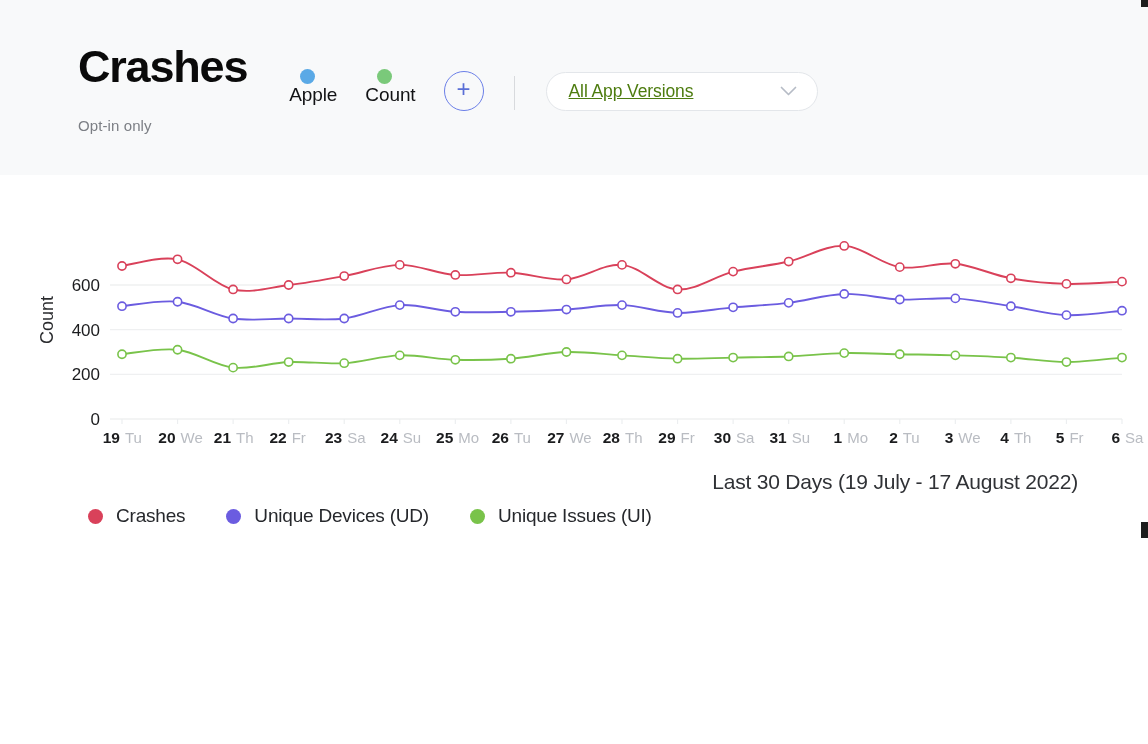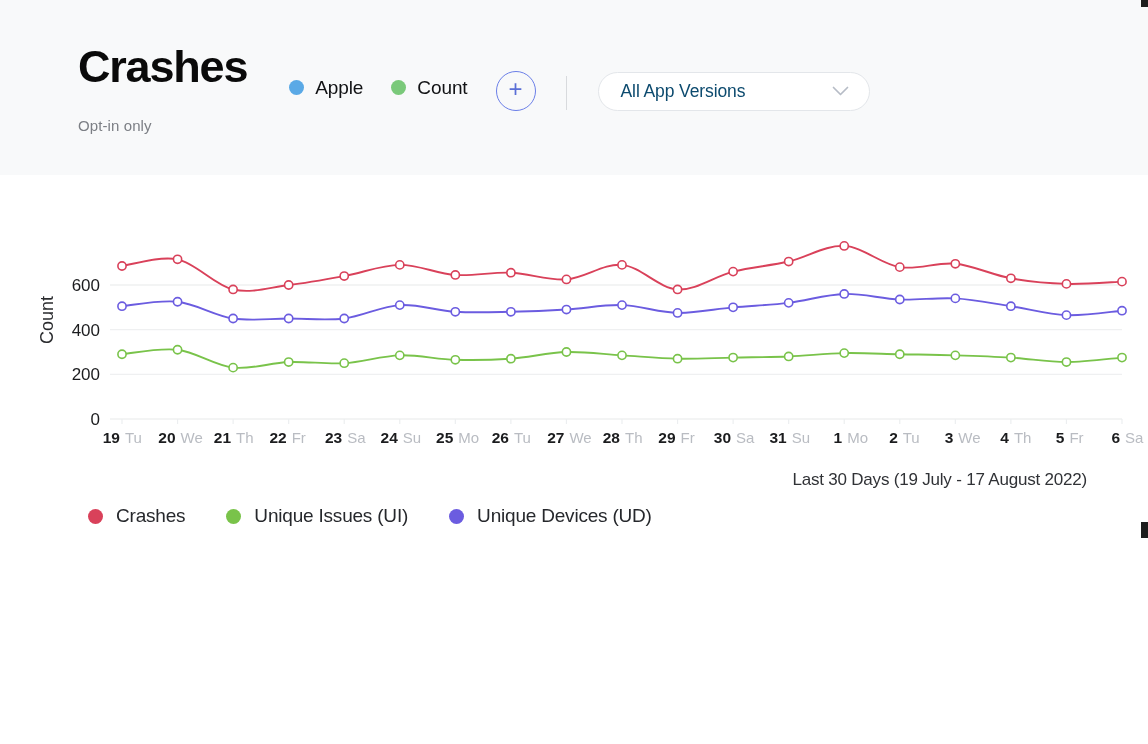--- a/index.html
+++ b/index.html
@@ -26,21 +26,21 @@
     letter-spacing: -1.2px; line-height: 1.0;
     font-family: "Liberation Sans", sans-serif;
   }
   #page-subtitle {
     font-size: 15px; color: #7c7f85; margin-top: 28px; letter-spacing: 0.1px;
   }
 
   #platforms {
     display: flex; align-items: center; margin-left: 42px; margin-top: 18px;
   }
-  .platform { display: flex; align-items: center; margin-right: 28px; cursor: pointer; }
+  .platform { display: flex; align-items: center; margin-right: 28px; cursor: pointer; flex-direction: column; }
   .platform-dot {
     width: 15px; height: 15px; border-radius: 50%; margin-right: 11px; flex: 0 0 auto;
   }
   .platform-label { font-size: 19px; color: #111214; letter-spacing: -0.1px; }
 
   #add-button {
     width: 40px; height: 40px; border-radius: 50%;
     border: 1.6px solid #6b7fe8; background: transparent;
     display: flex; align-items: center; justify-content: center;
     margin-top: 6px; cursor: pointer;
@@ -55,36 +55,36 @@
   }
 
   #version-select {
     margin-left: 31px; margin-top: 8px;
     width: 272px; height: 39px; border-radius: 20px;
     border: 1.4px solid #e3e6ea; background: #ffffff;
     display: flex; align-items: center; justify-content: space-between;
     padding: 0 20px 0 22px; cursor: pointer;
   }
   #version-select-label {
-    font-size: 17.5px; color: #0c4a6e; letter-spacing: -0.1px;
+    font-size: 17.5px; color: #4d7c0f; letter-spacing: -0.1px; text-decoration: underline;
   }
   #version-chevron { color: #b6bcc6; display: flex; align-items: center; }
 
   
   #chart-area { position: absolute; left: 0; top: 175px; width: 1148px; height: 569px; background: #fff; }
   #chart-svg { position: absolute; left: 0; top: 0; }
 
   .axis-label-num { font-size: 15.5px; fill: #1b1c1e; font-family: "Liberation Sans", sans-serif; }
   .axis-label-day { font-size: 15px; fill: #b9bcc2; font-family: "Liberation Sans", sans-serif; }
   .ytick { font-size: 17px; fill: #1b1c1e; font-family: "Liberation Sans", sans-serif; }
   .ylabel-text { font-size: 18px; fill: #2a2b2e; font-family: "Liberation Sans", sans-serif; }
 
   #range-caption {
-    position: absolute; right: 61px; top: 295px;
-    font-size: 17px; color: #303236; letter-spacing: -0.2px;
+    position: absolute; right: 70px; top: 295px;
+    font-size: 21px; color: #303236; letter-spacing: -0.2px;
   }
 
   #legend {
     position: absolute; left: 88px; top: 330px;
     display: flex; align-items: center;
   }
   .legend-item { display: flex; align-items: center; margin-right: 41px; cursor: pointer; }
   .legend-dot { width: 15px; height: 15px; border-radius: 50%; margin-right: 13px; flex: 0 0 auto; }
   .legend-label { font-size: 19px; color: #26282c; letter-spacing: -0.2px; }
 
@@ -319,26 +319,26 @@
     </svg>
 
     <div id="range-caption">Last 30 Days (19 July - 17 August 2022)</div>
 
     <div id="legend">
         <div class="legend-item">
           <span class="legend-dot" style="background: rgb(217, 65, 90);"></span>
           <span class="legend-label">Crashes</span>
         </div>
         <div class="legend-item">
+          <span class="legend-dot" style="background: rgb(107, 92, 224);"></span>
+          <span class="legend-label">Unique Devices (UD)</span>
+        </div>
+        <div class="legend-item">
           <span class="legend-dot" style="background: rgb(121, 195, 74);"></span>
           <span class="legend-label">Unique Issues (UI)</span>
         </div>
-        <div class="legend-item">
-          <span class="legend-dot" style="background: rgb(107, 92, 224);"></span>
-          <span class="legend-label">Unique Devices (UD)</span>
-        </div>
       </div>
   </div>
 
   <div class="corner-mark" id="corner-tr"></div>
   <div class="corner-mark" id="corner-br"></div>
 
 </div>
 
 </body></html>

